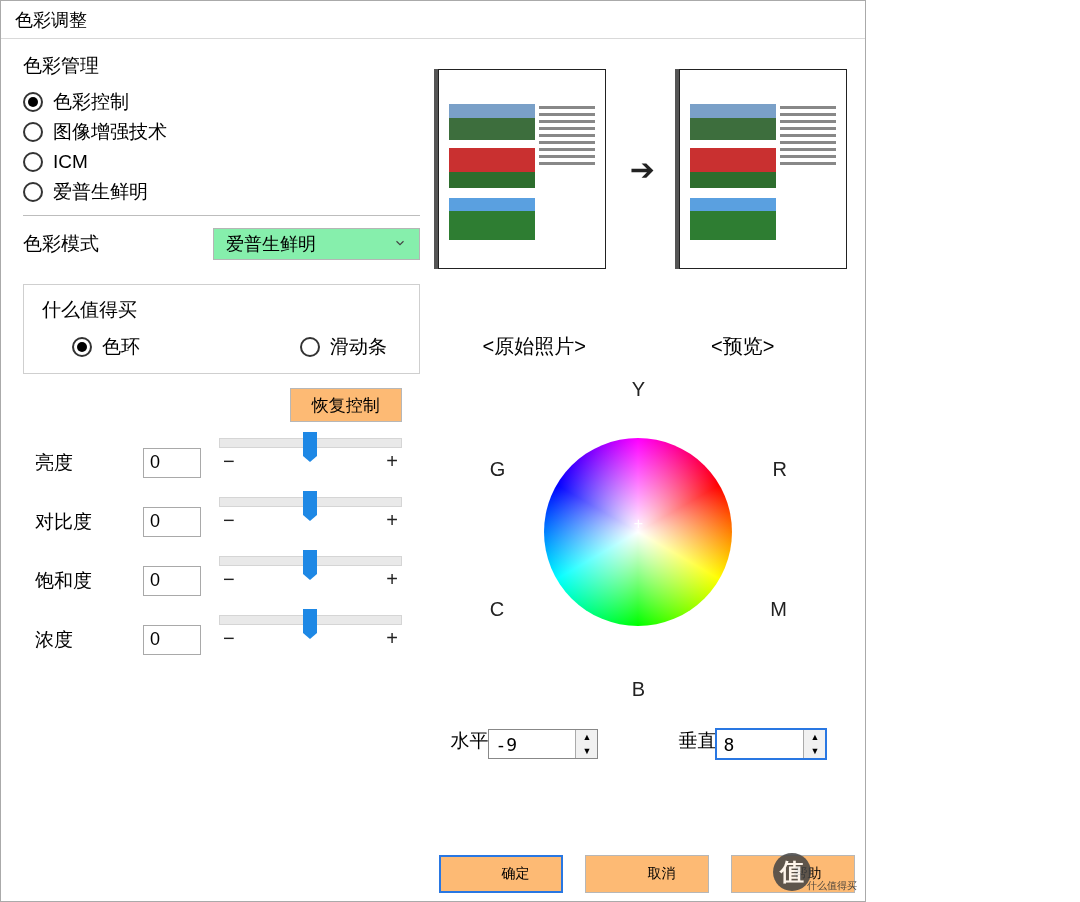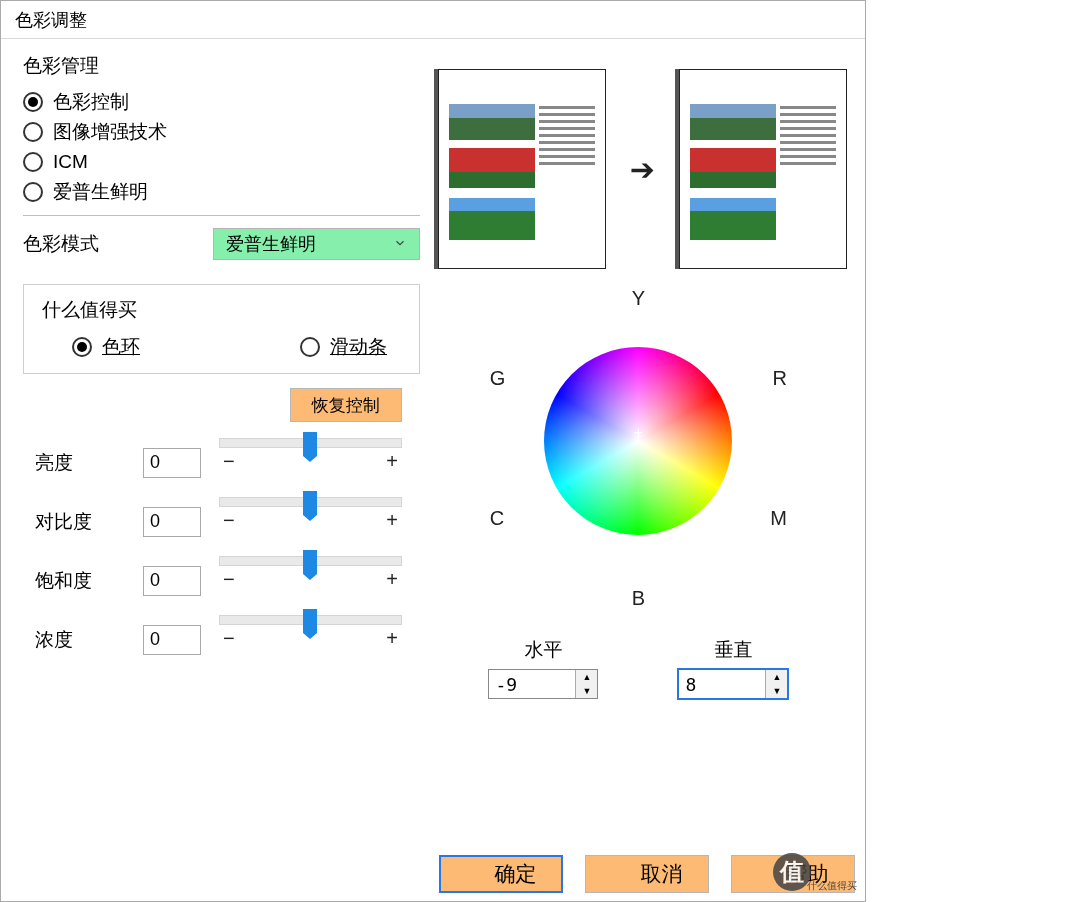--- a/index.html
+++ b/index.html
@@ -19,21 +19,21 @@
   .hr { border-top: 1px solid #bdbdbd; margin: 8px 0 12px 0; }
 
   .mode-row { display: flex; align-items: center; margin-bottom: 24px; }
   .mode-row .lbl { width: 190px; font-size: 19px; }
   .select { flex: 1; height: 32px; border: 1px solid #b5b5b5; background: #86efac; display: flex; align-items: center; padding: 0 12px; font-size: 18px; position: relative; max-width: 270px; }
   .select .chevron { margin-left: auto; }
   .chevron svg { width: 14px; height: 14px; }
 
   .method-group { border: 1px solid #cfcfcf; padding: 12px 18px 14px; margin-bottom: 14px; }
   .method-group .grp-label { font-size: 19px; margin-bottom: 12px; }
-  .method-radios { display: flex; gap: 160px; padding-left: 30px; font-size: 19px; text-decoration: underline; }
+  .method-radios { display: flex; gap: 160px; padding-left: 30px; font-size: 19px; }
 
   .reset-row { display: flex; justify-content: flex-end; padding-right: 18px; margin-bottom: 16px; }
   .btn { min-width: 112px; height: 34px; border: 1px solid #b7b7b7; background: #fdba74; font-size: 17px; display: inline-flex; align-items: center; justify-content: center; cursor: pointer; }
 
   .slider-row { display: flex; align-items: center; margin-bottom: 10px; }
   .slider-row .s-label { width: 120px; font-size: 19px; padding-left: 12px; }
   .numbox { width: 58px; height: 30px; border: 1px solid #a9a9a9; font-size: 18px; padding-left: 6px; display: flex; align-items: center; margin-right: 18px; }
   .slider-wrap { flex: 1; padding-right: 18px; }
   .track { position: relative; height: 10px; background: #e9e9e9; border: 1px solid #d5d5d5; }
   .thumb { position: absolute; top: -7px; left: 50%; transform: translateX(-50%); width: 14px; height: 24px; background: #1e88e5; }
@@ -62,30 +62,30 @@
   .wheel .cross { position: absolute; left: 50%; top: 46%; transform: translate(-50%,-50%); color: #fff; font-size: 16px; }
   .axis-label { position: absolute; font-size: 20px; color: #222; }
   .lblY { left: 50%; top: 0; transform: translateX(-50%); }
   .lblR { right: 60px; top: 80px; }
   .lblM { right: 60px; top: 220px; }
   .lblB { left: 50%; top: 300px; transform: translateX(-50%); }
   .lblC { left: 60px; top: 220px; }
   .lblG { left: 60px; top: 80px; }
 
   .spin-row { display: flex; gap: 80px; justify-content: center; margin-top: 10px; }
-  .spin-col { display: flex; flex-direction: column; align-items: center; }
+  .spin-col { display: flex; flex-direction: row; align-items: center; }
   .spin-col .sp-label { font-size: 19px; margin-bottom: 6px; }
   .spinner { display: flex; width: 110px; height: 30px; border: 1px solid #888; }
   .spinner.focus { border: 1px solid #2977e2; box-shadow: 0 0 0 1px #2977e2; }
   .spinner .val { flex: 1; padding-left: 6px; display: flex; align-items: center; font-size: 18px; font-family: "SimSun", monospace; }
   .spinner .btns { width: 22px; display: flex; flex-direction: column; border-left: 1px solid #aaa; }
   .spinner .sbtn { flex: 1; display: flex; align-items: center; justify-content: center; background: #f1f1f1; font-size: 9px; }
 
   .footer { position: absolute; right: 10px; bottom: 8px; display: flex; gap: 22px; }
-  .footer .btn { min-width: 124px; height: 38px; font-size: 21px; padding-left: 29px; }
+  .footer .btn { min-width: 124px; height: 38px; font-size: 14px; padding-left: 29px; }
   .footer .btn.primary { border: 2px solid #2977e2; }
 
   .watermark { position: absolute; right: 6px; bottom: 8px; width: 90px; height: 42px; opacity: .85; pointer-events: none; }
   .watermark .circ { position: absolute; right: 48px; top: 2px; width: 38px; height: 38px; border-radius: 50%; background: #444; color: #fff; font-size: 24px; display: flex; align-items: center; justify-content: center; font-weight: bold; }
   .watermark .txt { position: absolute; right: 2px; bottom: 0; font-size: 10px; color: #333; writing-mode: horizontal-tb; }
 </style>
 </head>
 <body>
 
 <div class="window">
@@ -241,20 +241,24 @@
               <div class="line"></div>
               <div class="line"></div>
               <div class="line"></div>
               <div class="line"></div>
               <div class="line"></div>
               <div class="line"></div>
             </div>
         </div>
       </div>
 
+      <div class="caption-row">
+        <span class="cap">&lt;原始照片&gt;</span>
+        <span class="cap">&lt;预览&gt;</span>
+      </div>
 
       <div class="wheel-area">
         <span class="axis-label lblY">Y</span>
         <span class="axis-label lblR">R</span>
         <span class="axis-label lblM">M</span>
         <span class="axis-label lblB">B</span>
         <span class="axis-label lblC">C</span>
         <span class="axis-label lblG">G</span>
         <div class="wheel">
           <span class="cross">+</span>

